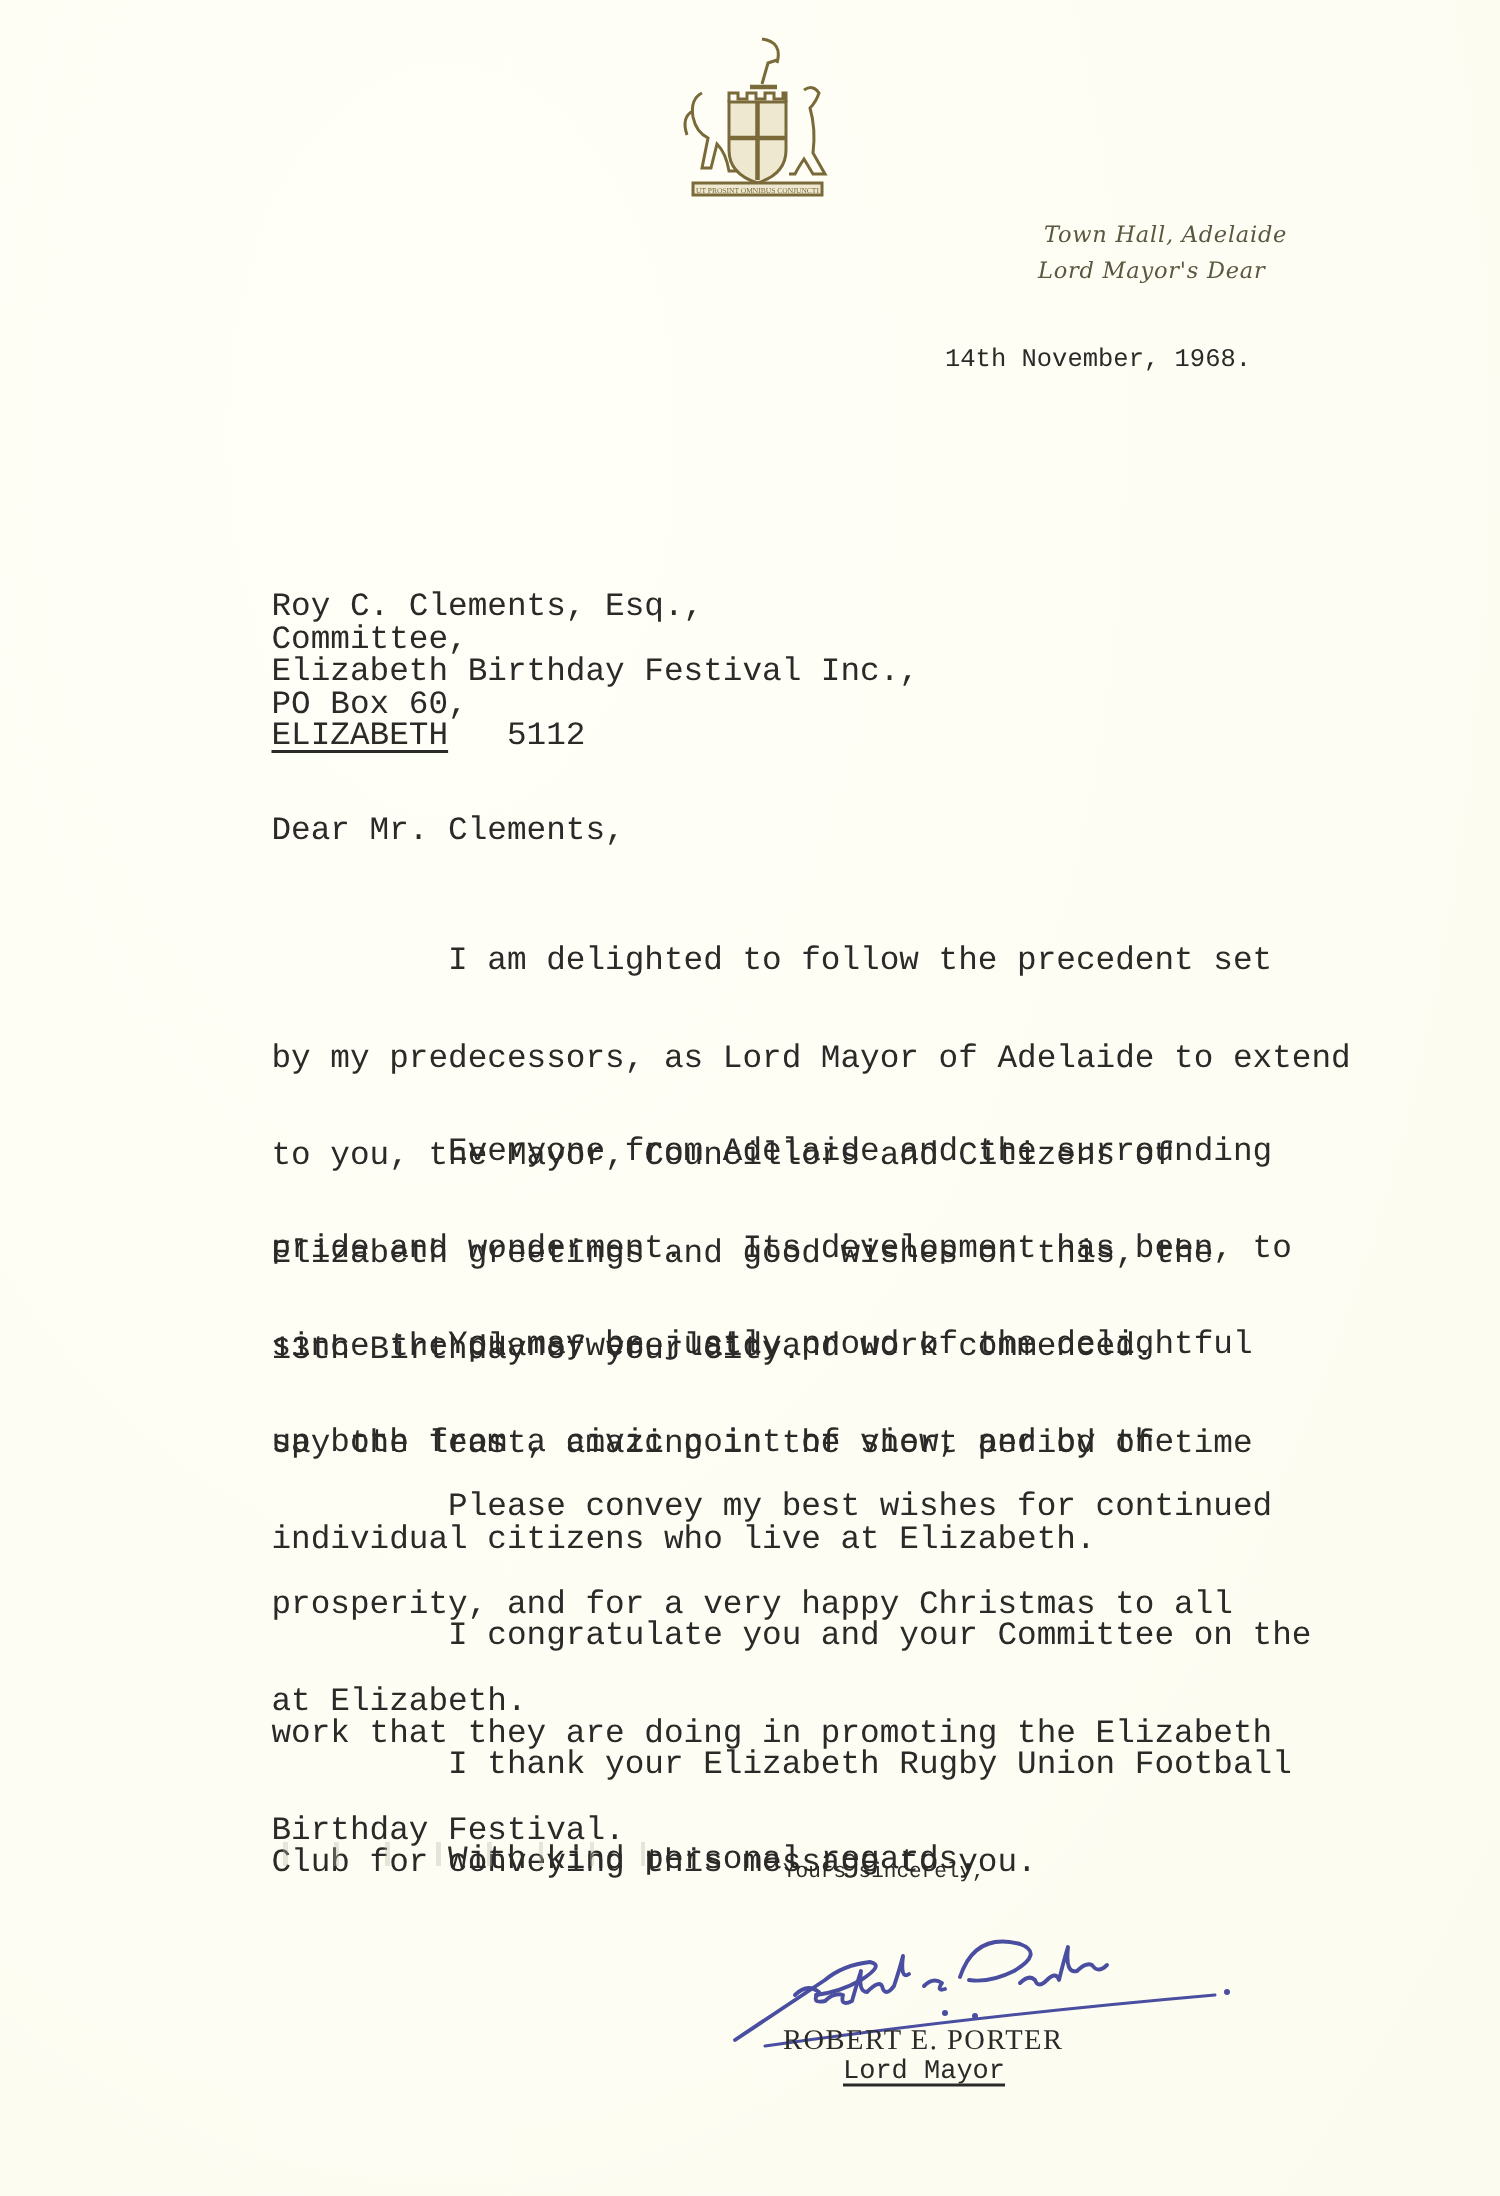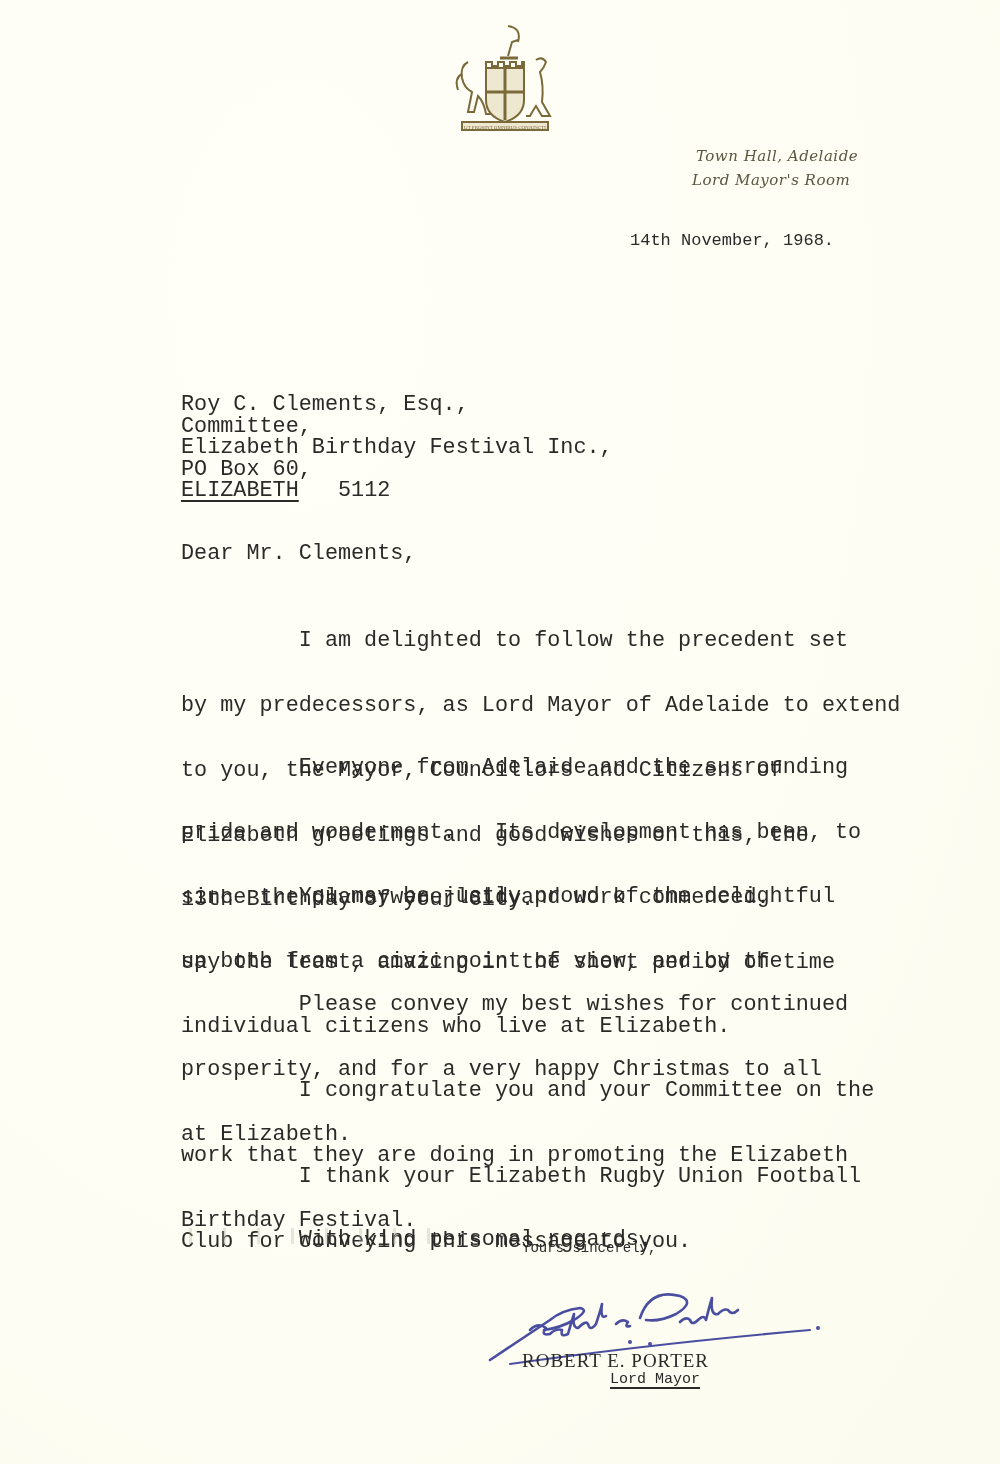--- a/index.html
+++ b/index.html
@@ -18,21 +18,21 @@
   .letterhead div { white-space:nowrap; }
   .lh1 { padding-left:24px; }
   .lh2 { padding-left:20px; }
   .tline { position:absolute; left:181px; font-size:21.8px; line-height:21.6px; white-space:pre; letter-spacing:0; }
   .date { position:absolute; left:630px; top:231px; font-size:17px; white-space:pre; }
   .under { text-decoration:underline; text-underline-offset:4px; text-decoration-thickness:2px; }
   .para { position:absolute; left:181px; font-size:21.8px; line-height:21.6px; white-space:pre; }
   .closing { position:absolute; left:522px; top:1240px; font-size:14px; white-space:pre; }
   .sig { position:absolute; left:480px; top:1282px; width:350px; height:90px; }
   .signame { position:absolute; left:522px; top:1350px; font-size:19px; font-family:"Liberation Serif","DejaVu Serif",serif; letter-spacing:1px; white-space:pre; }
-  .sigtitle { position:absolute; left:562px; top:1371px; font-size:15px; font-family:"Liberation Mono",monospace; white-space:pre;margin-left:48px; }
+  .sigtitle { position:absolute; left:562px; top:1371px; font-size:18px; font-family:"Liberation Mono",monospace; white-space:pre; }
   .smudge { position:absolute; left:175px; top:1228px; width:270px; height:16px; opacity:0.35;
      background:repeating-linear-gradient(90deg, transparent 0 14px, #b8b8a8 14px 17px, transparent 17px 34px); }
 </style>
 </head>
 <body>
 
 <div class="page">
 
   <svg class="crest" viewBox="0 0 114 112">
     <g fill="none" stroke="#7a6a3a" stroke-width="2">
@@ -50,21 +50,21 @@
 
       <path d="M88 38 q6 -4 10 2 q-2 6 -6 10 q4 14 2 30 l8 14 h-8 l-6 -10 q-4 6 -6 10 h-4"></path>
 
       <path d="M14 100 h86 v8 h-86 z" fill="#efe8d0"></path>
     </g>
     <text x="57" y="106.5" font-size="5" text-anchor="middle" fill="#7a6a3a" font-family="Liberation Serif, serif">UT PROSINT OMNIBUS CONJUNCTI</text>
   </svg>
 
   <div class="letterhead">
     <div class="lh1">Town Hall, Adelaide</div>
-    <div class="lh2">Lord Mayor's Room</div>
+    <div class="lh2">Lord Mayor's Dear</div>
   </div>
 
   <div class="date">14th November, 1968.</div>
 
   <div>
     <div class="tline" style="top:394px">Roy C. Clements, Esq.,</div>
     <div class="tline" style="top:416px">Committee,</div>
     <div class="tline" style="top:437px">Elizabeth Birthday Festival Inc.,</div>
     <div class="tline" style="top:459px">PO Box 60,</div>
     <div class="tline" style="top:480px"><span class="under">ELIZABETH</span><span>   </span><span>5112</span></div>

